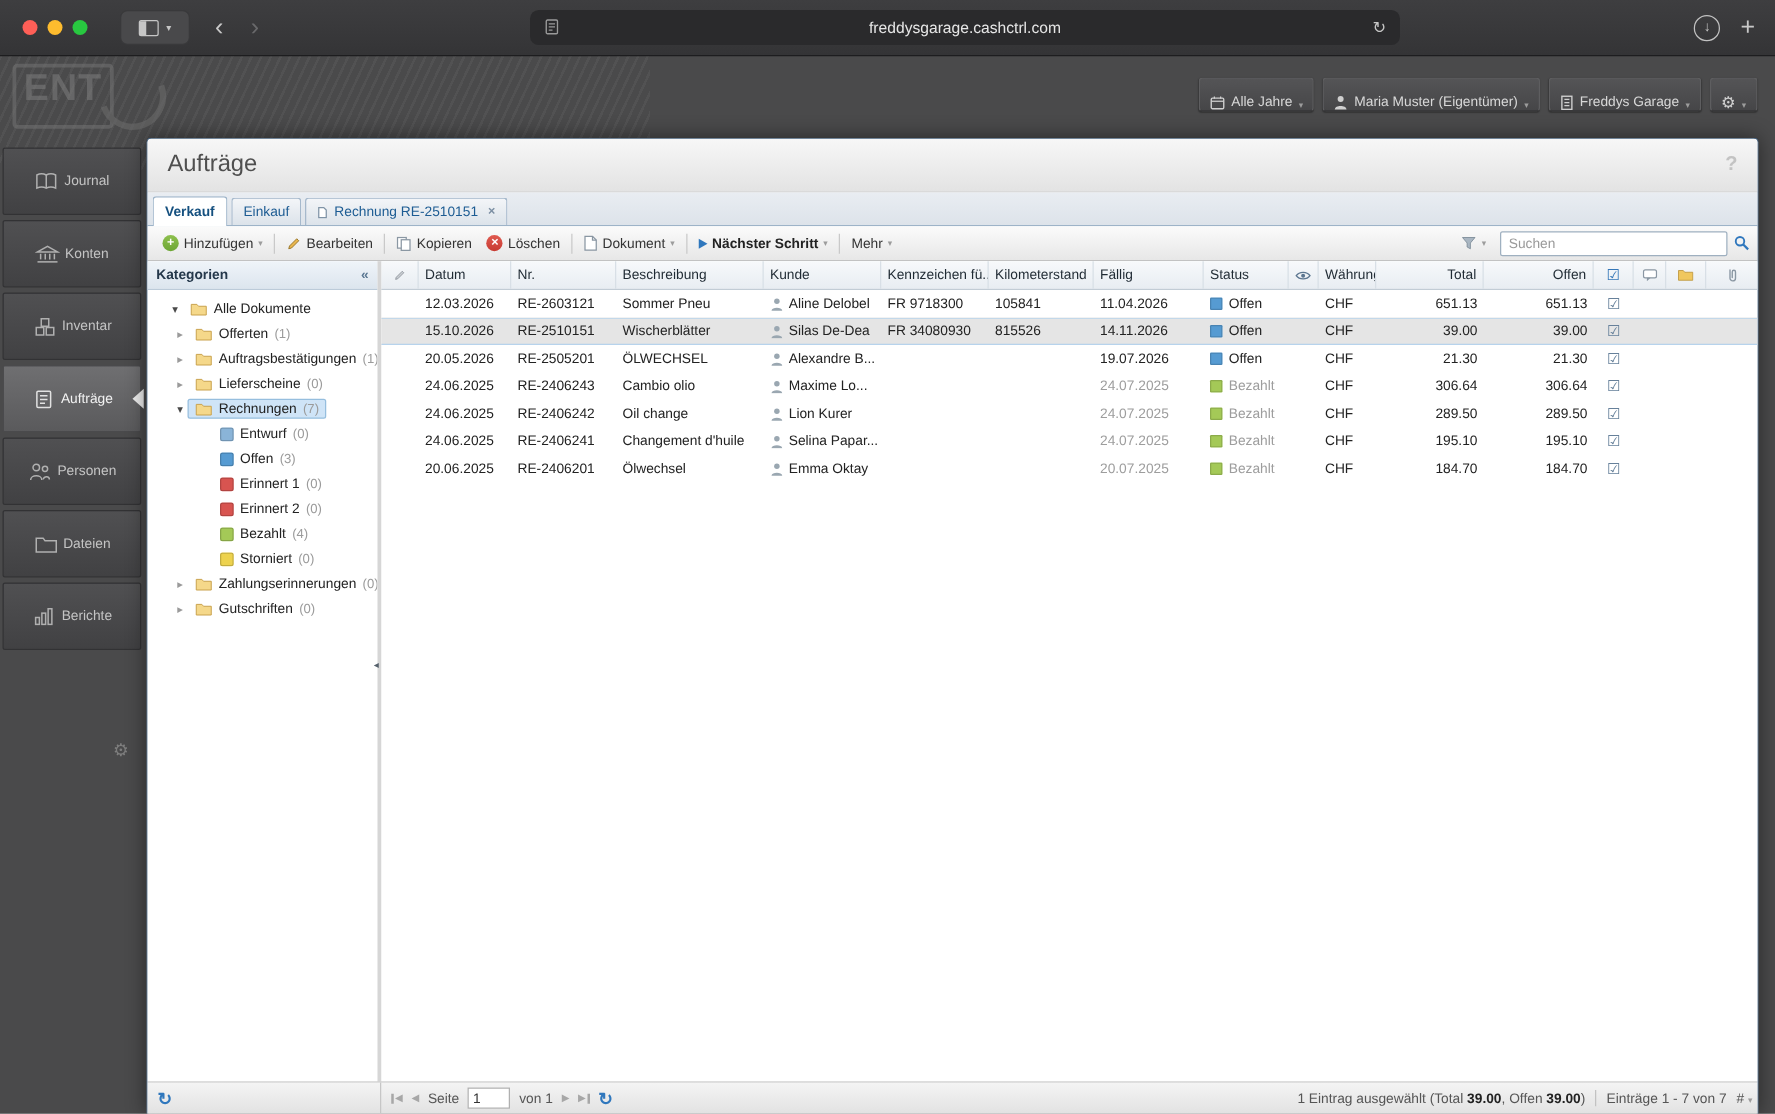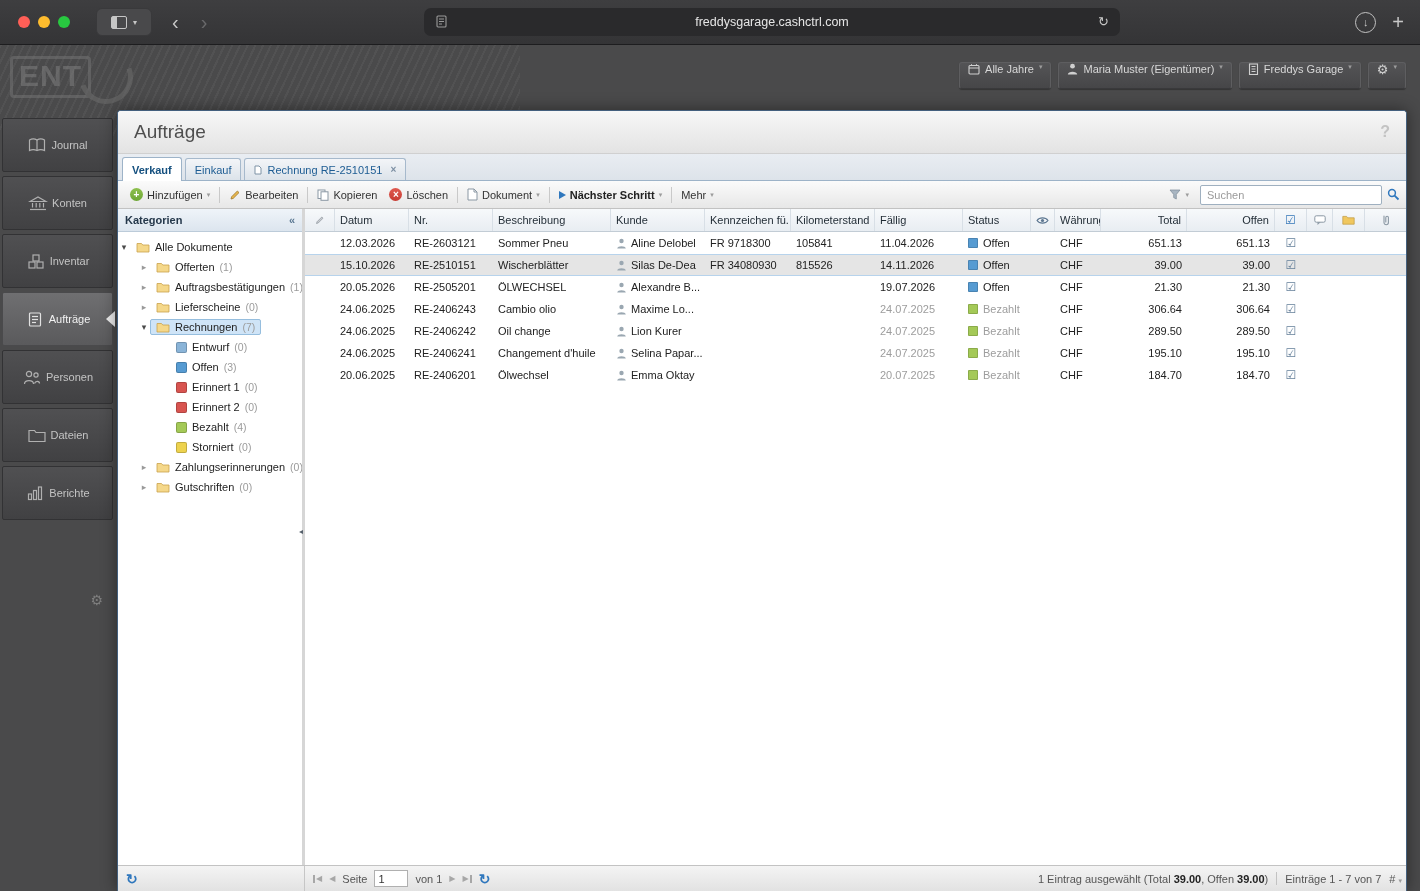--- a/index.html
+++ b/index.html
@@ -30,28 +30,28 @@
   .dl-circle{width:19px;height:19px;border:1.5px solid #c2c2c2;border-radius:50%;
              display:flex;align-items:center;justify-content:center;font-size:11px}
   .plus{font-size:20px;line-height:1}
 
   
   .stripes{position:absolute;left:0;top:44px;width:520px;height:92px;
            background:repeating-linear-gradient(115deg,rgba(255,255,255,0.045) 0 2px,transparent 2px 7px);
            pointer-events:none}
   .logo{position:absolute;left:10px;top:50px;display:flex;align-items:center;opacity:.55;z-index:1}
   .logo-box{border:3px solid #737373;border-radius:4px;color:#7e7e7e;font-size:30px;font-weight:bold;
-            padding:0 6px 2px 6px;letter-spacing:1px}
+            padding:0 6px 12px 6px;letter-spacing:1px}
   .logo-swoosh{width:44px;height:44px;border:5px solid #6d6d6d;border-radius:50%;
                border-top-color:transparent;border-left-color:transparent;margin-left:-12px;transform:rotate(25deg)}
 
   
   .appbar{position:absolute;top:62px;right:14px;display:flex;gap:7px;z-index:5}
   .abtn{height:25px;background:linear-gradient(#545456,#464648);border:1px solid #5e5e60;
-        border-bottom-color:#39393b;border-radius:3px;color:#d8d8d8;display:flex;align-items:flex-start;
+        border-bottom-color:#39393b;border-radius:3px;color:#d8d8d8;display:flex;align-items:flex-end;
         gap:5px;padding:0 8px;box-shadow:0 1px 1px rgba(0,0,0,.3)}
   .caret{font-size:7px;color:#9c9c9c}
   .gear-glyph{font-size:13px;color:#d0d0d0;line-height:1}
 
   
   .nav{position:absolute;left:0;top:118px;width:115px;z-index:2}
   .nav-item{width:111px;margin:0 2px 4px 2px;height:54px;background:linear-gradient(#505052,#414143);
             border:1px solid #323234;border-radius:2px;display:flex;flex-direction:row;align-items:center;
             justify-content:center;gap:4px;color:#c4c4c4;position:relative;box-sizing:border-box}
   .nav-item svg *{stroke:#b0b0b0}
@@ -95,21 +95,21 @@
   .search-input::placeholder{color:#9a9a9a}
 
   
   .content{flex:1;display:flex;min-height:0;position:relative}
   .cats{width:184px;flex:0 0 184px;display:flex;flex-direction:column;background:#fff}
   .cats-header{flex:0 0 22px;background:linear-gradient(#eff4f9,#dce5ee);border-bottom:1px solid #bccbd9;
                display:flex;align-items:center;padding:0 7px;font-weight:bold;color:#25384b}
   .cats-collapse{margin-left:auto;color:#5a7792;font-size:11px}
   .tree{flex:1;padding-top:5px;overflow:hidden}
   .tree-item{height:20px;display:flex;align-items:center;color:#222}
-  .tree-item[data-depth="0"]{padding-left:0}
+  .tree-item[data-depth="0"]{padding-left:16px}
   .tree-item[data-depth="1"]{padding-left:20px}
   .tree-item[data-depth="2"]{padding-left:40px}
   .tree-arrow{width:12px;flex:0 0 12px;text-align:center;font-size:9px;color:#9a9a9a}
   .tree-item[data-arrow="down"] .tree-arrow::before{content:"▾";color:#4a4a4a}
   .tree-item[data-arrow="right"] .tree-arrow::before{content:"▸"}
   .ti-body{display:flex;align-items:center;gap:5px;padding:1px 5px;border:1px solid transparent;border-radius:2px}
   .tree-item[data-selected="true"] .ti-body{background:#cfe4f7;border-color:#96bede}
   .tree-square{width:11px;height:11px;border-radius:2px;flex:0 0 11px;box-shadow:inset 0 0 0 1px rgba(0,0,0,.18)}
   .ti-count{color:#9b9b9b;font-size:10.5px}
 

